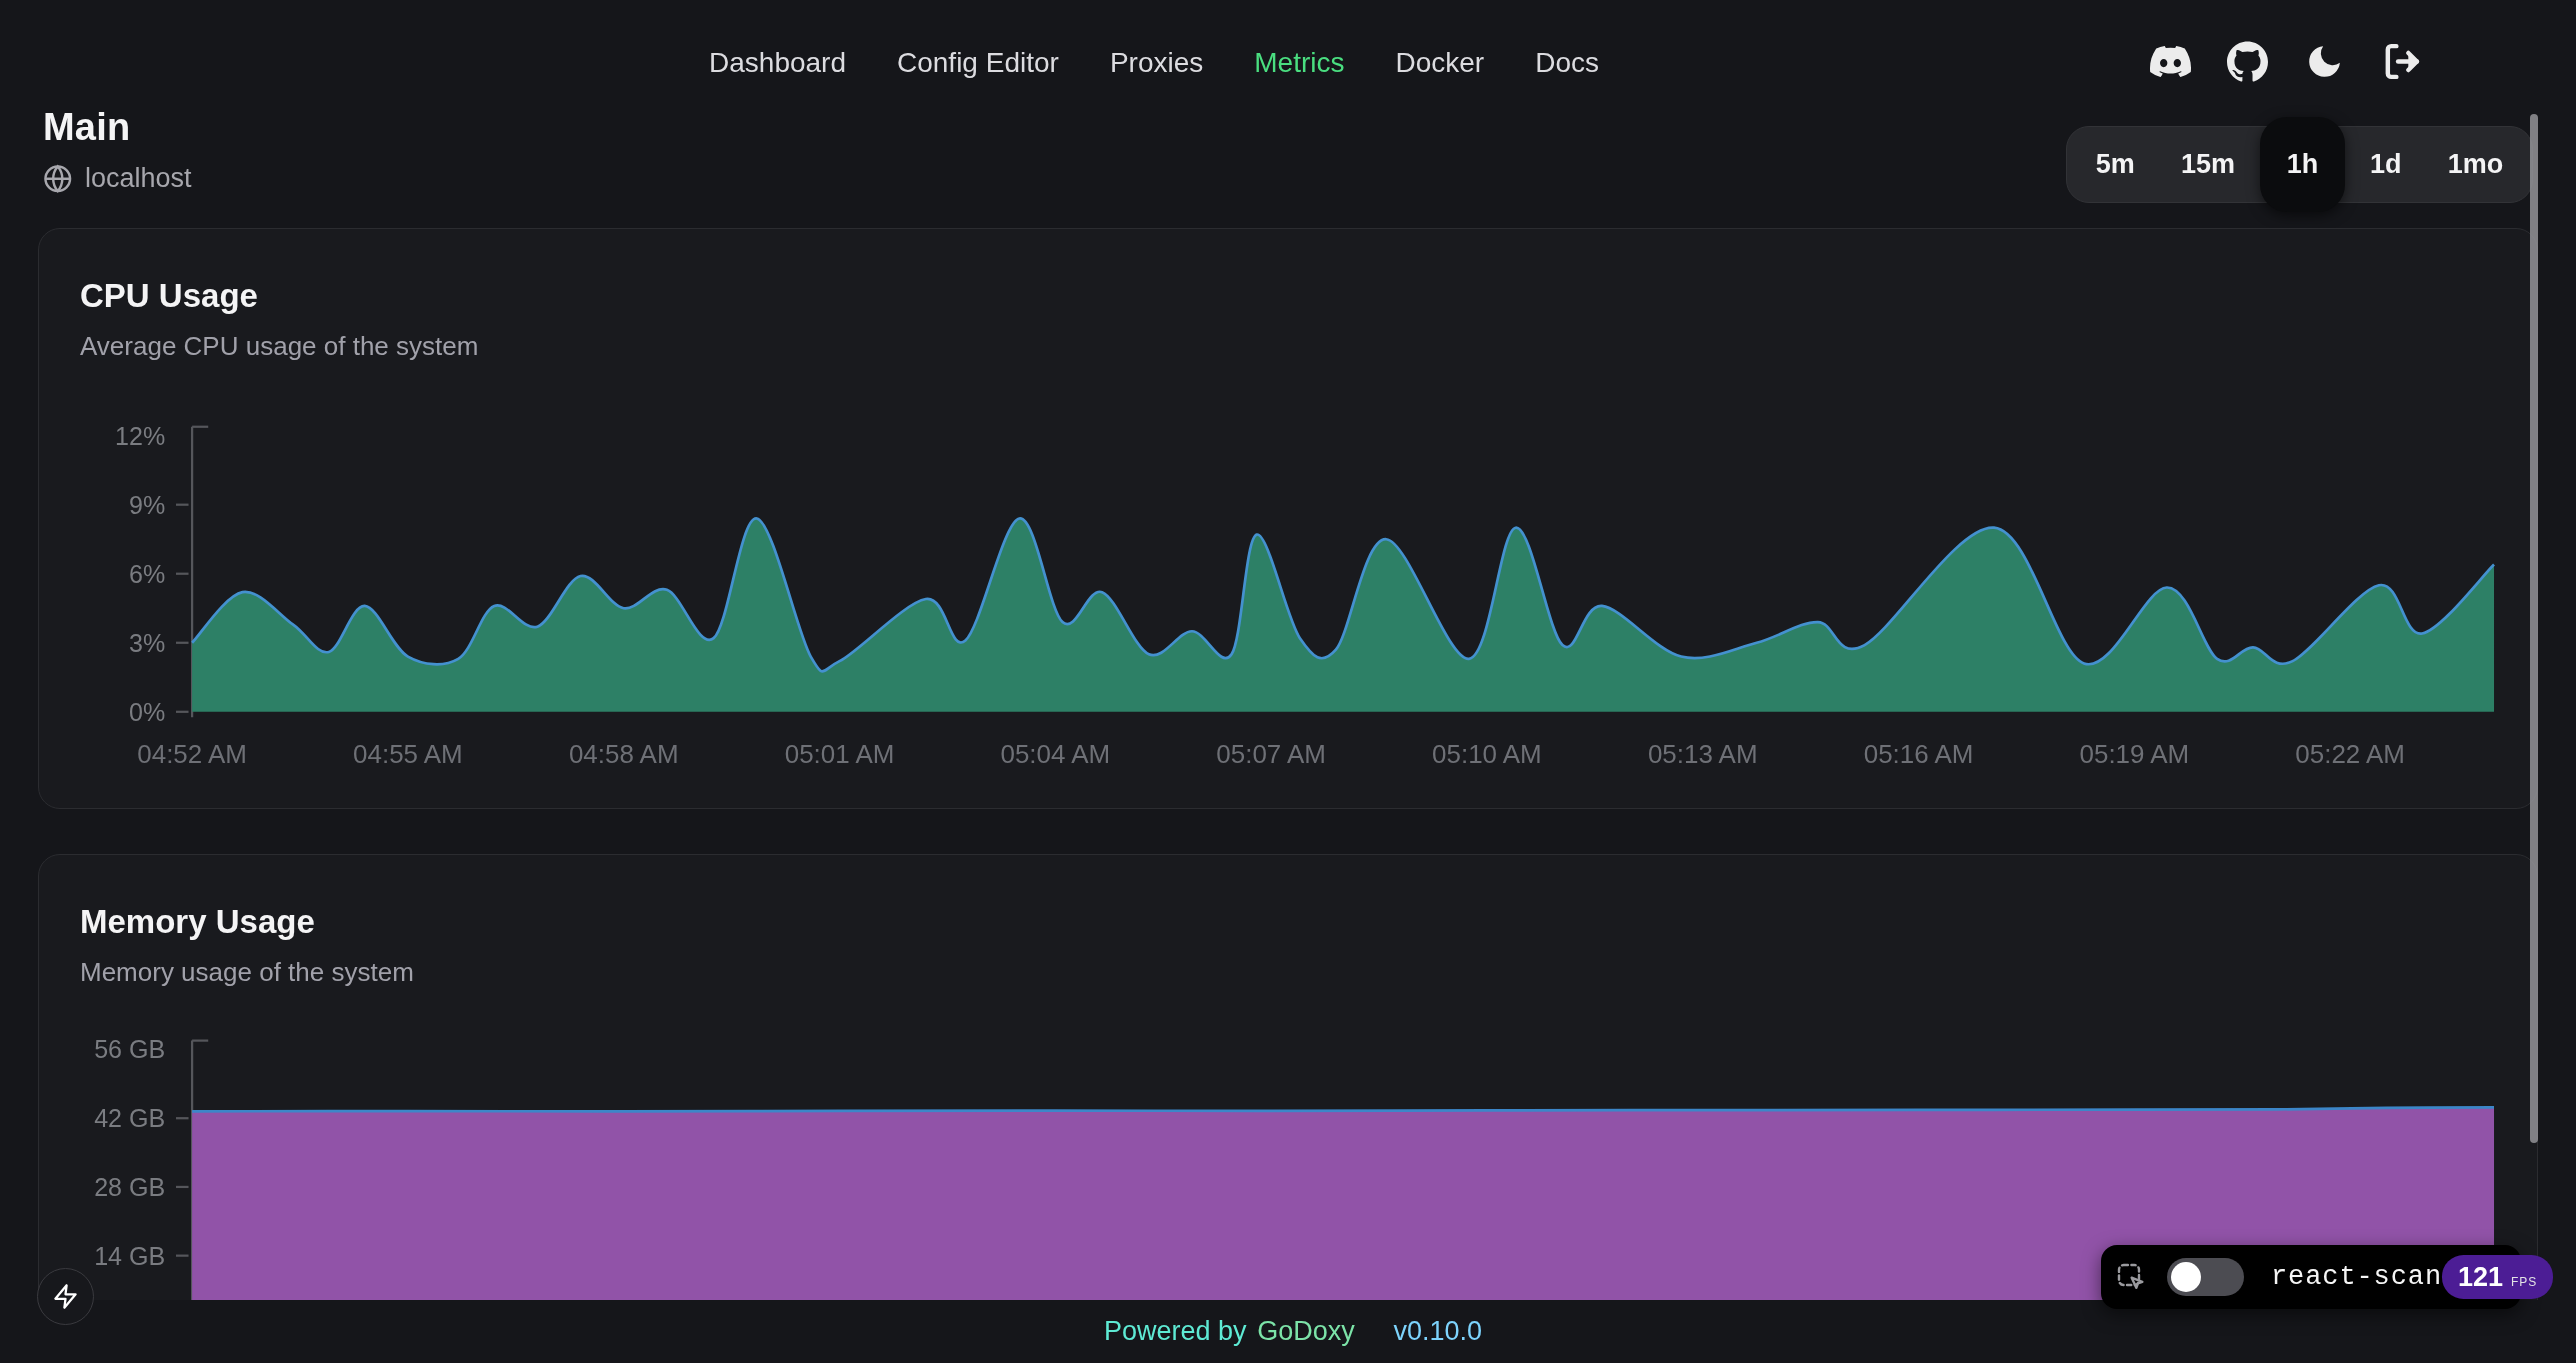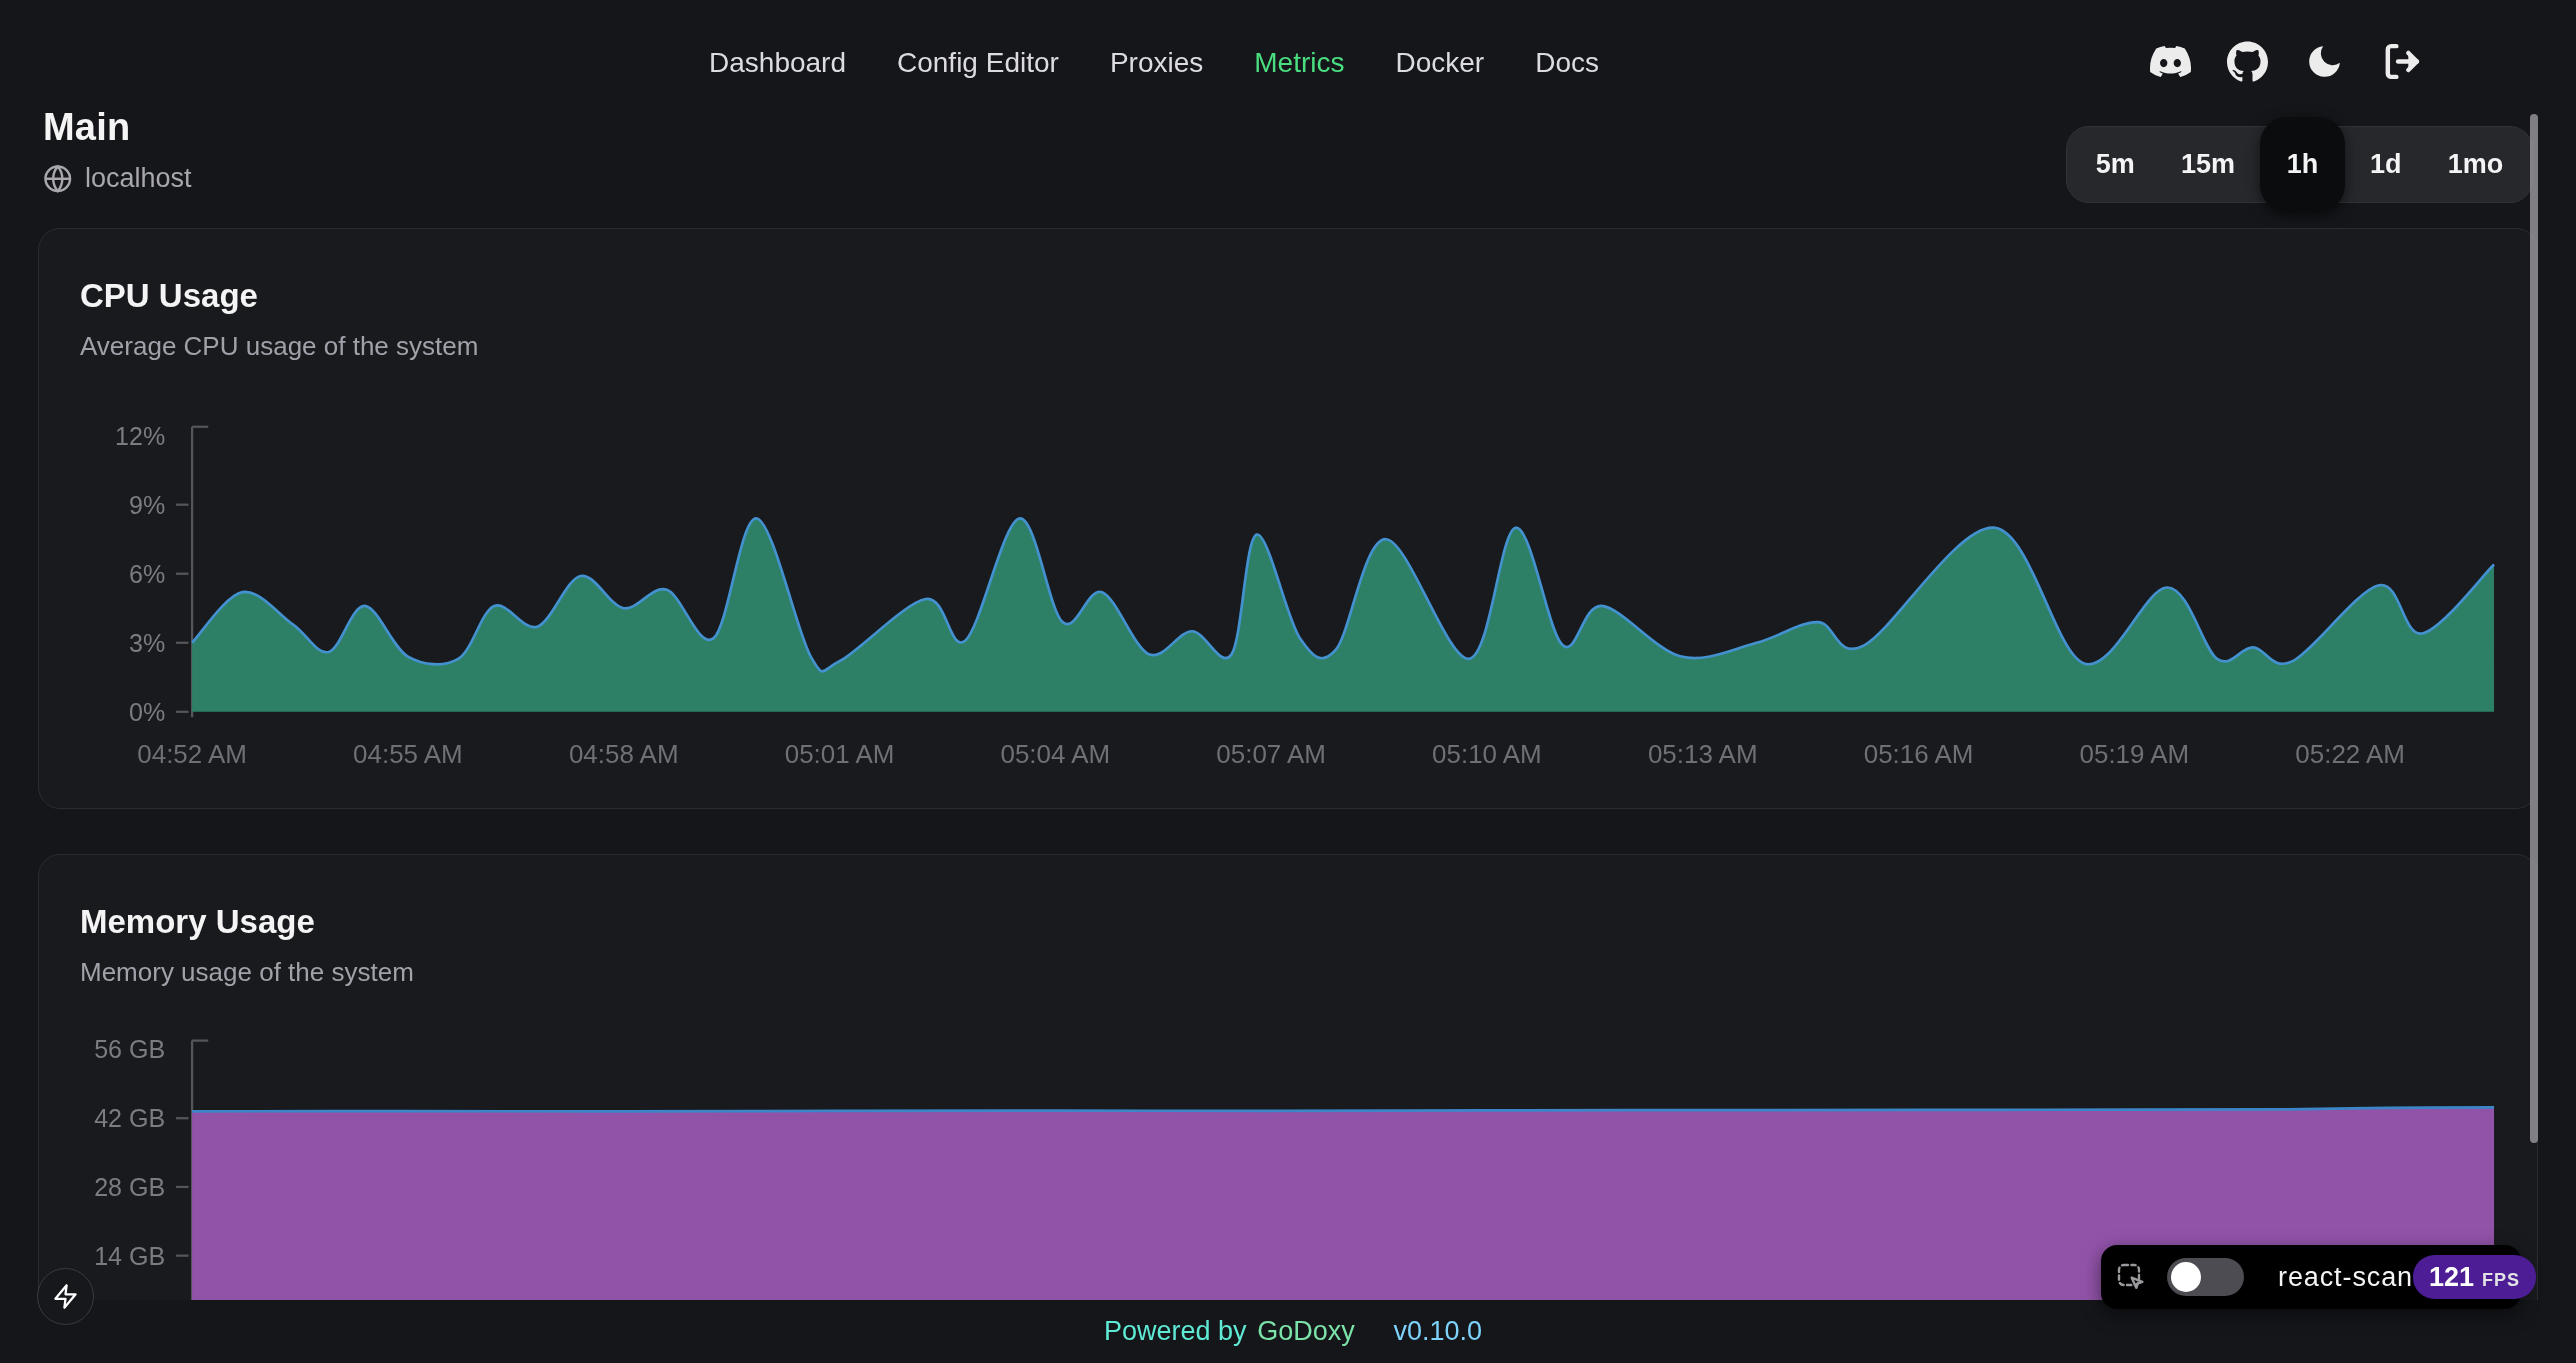--- a/index.html
+++ b/index.html
@@ -97,29 +97,29 @@
   .rscan .inspect { width:32px; height:32px; cursor:pointer; flex:0 0 auto; }
   .rscan .toggle {
     margin-left:19.7px; width:77px; height:38px; border-radius:19px;
     background:#4c4c52; position:relative; cursor:pointer; flex:0 0 auto;
   }
   .rscan .knob {
     position:absolute; left:3.6px; top:3.6px; width:30px; height:30px;
     border-radius:50%; background:#fff;
   }
   .rscan .rs-label {
-    margin-left:34px; font-family:Liberation Sans, sans-serif;
+    margin-left:27px; font-family:Liberation Mono, monospace;
     font-size:27px; color:#f5f5f5; letter-spacing:0.9px; white-space:nowrap;
   }
   .rscan .fps-pill {
     margin-left:auto; background:#4c1d95; border-radius:21.5px;
     padding:6.3px 16px; display:flex; align-items:baseline; gap:8px;
   }
   .rscan .fps-num { font-size:27px; font-weight:700; color:#fff; }
-  .rscan .fps-unit { font-size:18px; color:#e3e3e5; letter-spacing:0.9px;font-weight:bold; }
+  .rscan .fps-unit { font-size:12px; color:#e3e3e5; letter-spacing:0.9px; }
 
   
   .scroll-thumb {
     position:absolute; right:38px; top:114px; width:8px; height:1029px;
     border-radius:4.5px; background:#939398; opacity:.85; z-index:9; cursor:pointer;
   }
 </style>
 </head>
 <body>
 

